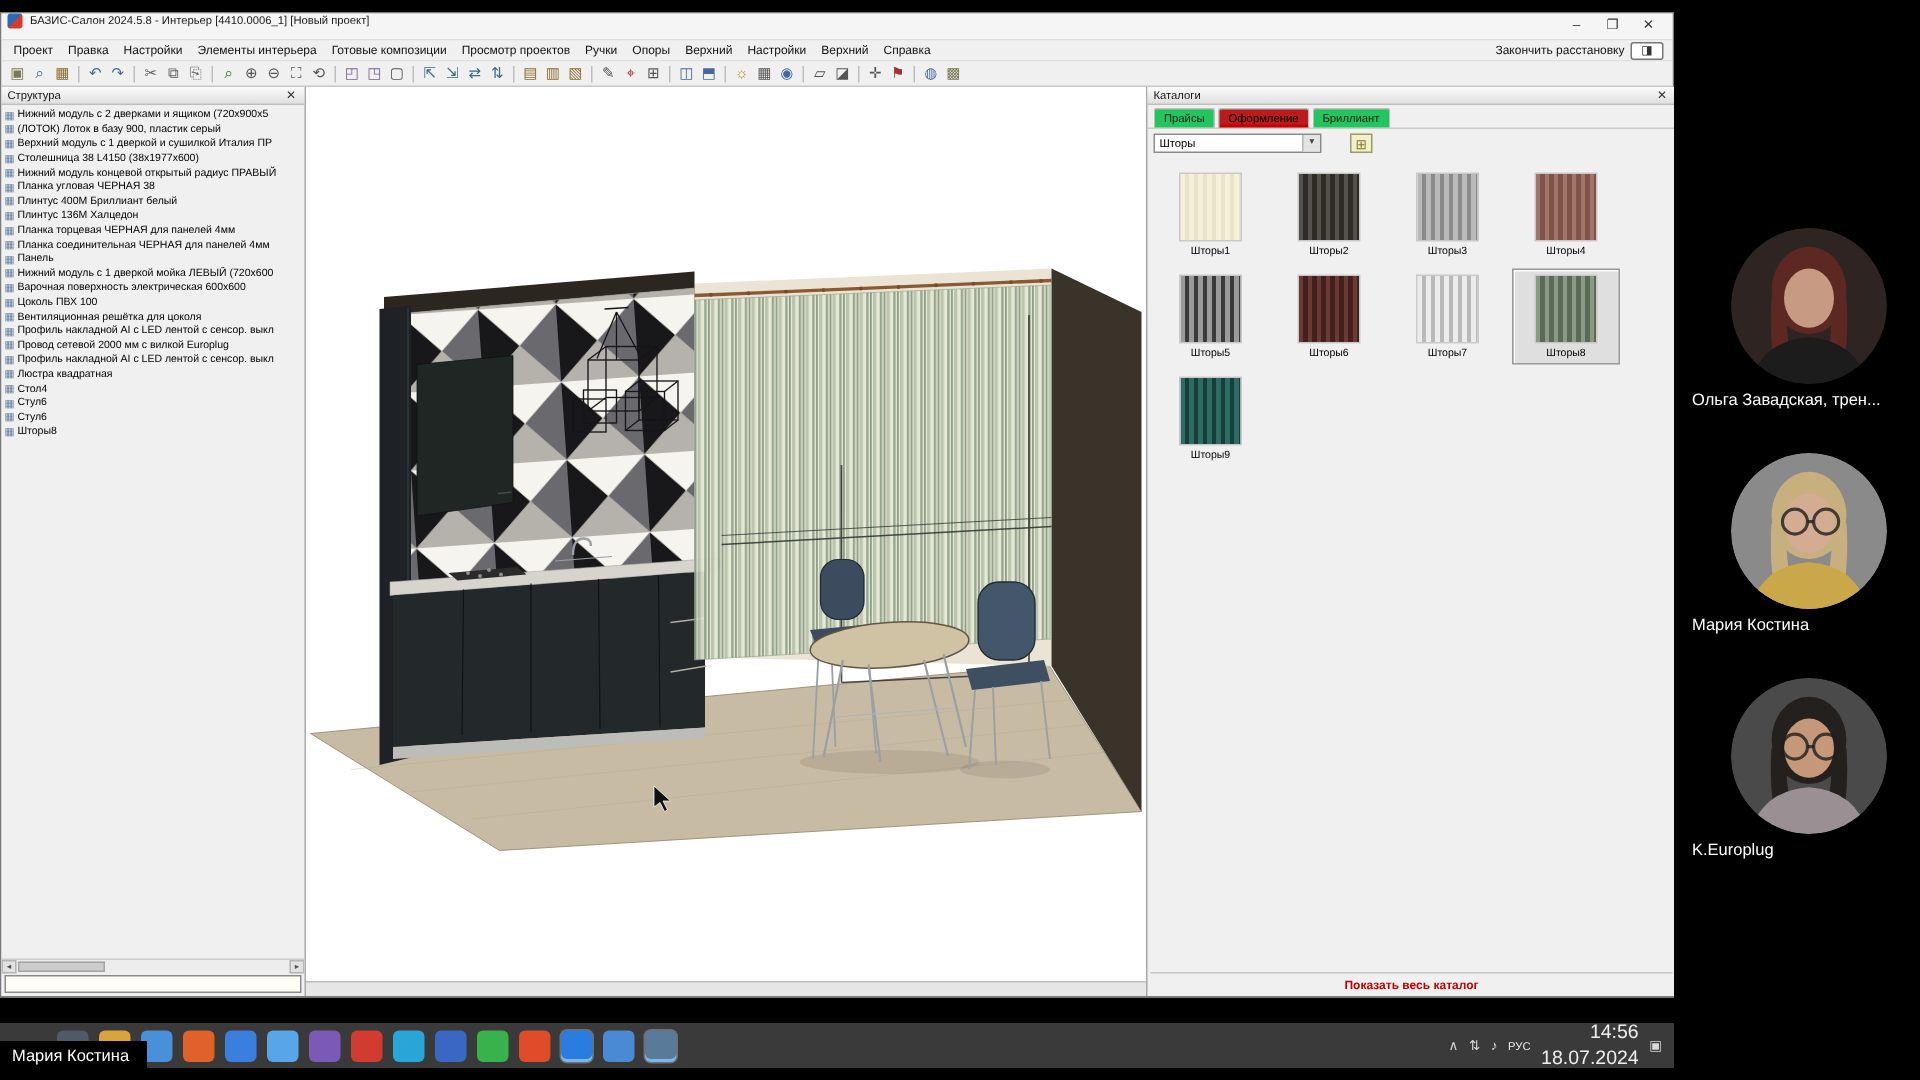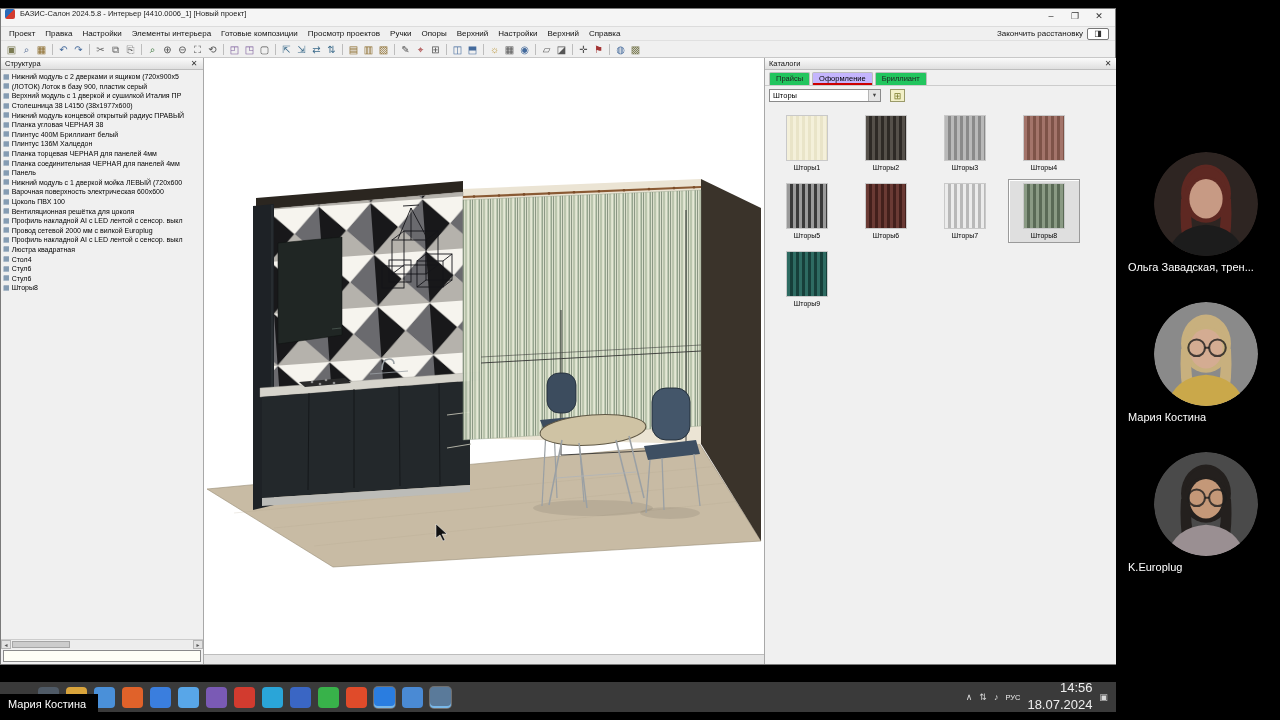--- a/index.html
+++ b/index.html
@@ -52,22 +52,22 @@
   .viewport { position:absolute; left:203px; top:49px; width:560px; height:598px; background:#fff; }
   .app-status { position:absolute; left:203px; width:560px; bottom:0; height:10px;
                 background:#e6e6e6; border-top:1px solid #bdbdbd; }
 
   
   .catalog { position:absolute; left:763px; top:49px; width:353px; bottom:0;
              background:#f0f0f0; border-left:1px solid #a8a8a8; }
   .cat-tabs { display:flex; gap:2px; padding:2px 4px 0 4px; font-size:7.5px; }
   .cat-tab { padding:1px 6px 2px 6px; border:1px solid #bdbdbd; border-bottom:none;
              background:#22c55e; color:#222; border-radius:2px 2px 0 0; }
-  .cat-tab.selected { background:#c4b5fd; color:#000; box-shadow:inset 0 -2px 0 #c00; }
-  .cat-dd-row { display:flex; align-items:center; gap:9px; padding:3px 4px; border-top:1px solid #ccc; }
+  .cat-tab.selected { background:#b91c1c; color:#000; box-shadow:inset 0 -2px 0 #c00; }
+  .cat-dd-row { display:flex; align-items:center; gap:19px; padding:3px 4px; border-top:1px solid #ccc; }
   .dropdown { width:112px; height:13px; background:#fff; border:1px solid #8a8a8a;
               display:flex; align-items:center; font-size:7.5px; padding-left:3px; color:#000; }
   .dd-arrow { margin-left:auto; width:12px; height:11px; background:#e4e4e4;
               border-left:1px solid #b5b5b5; font-size:5.5px; line-height:11px; text-align:center; color:#444; }
   .dd-btn { width:15px; height:13px; border:1px solid #9a9a6a; background:#f2f0c8;
             font-size:9px; line-height:12px; text-align:center; color:#7a7a2a; }
   .thumb-grid { display:grid; grid-template-columns:repeat(4,79px); padding:6px 6px; row-gap:4px; }
   .thumb { width:72px; display:flex; flex-direction:column; align-items:center;
            padding:3px 2px; border:1px solid transparent; }
   .thumb.selected { background:#dfdfdf; border:1px solid #9a9a9a;
@@ -489,20 +489,21 @@
         </div>
         <div class="thumb selected">
           <div class="thumb-img" style="background: repeating-linear-gradient(90deg, rgb(138, 154, 132) 0px, rgb(138, 154, 132) 3px, rgb(90, 106, 86) 3px, rgb(90, 106, 86) 6px);"></div>
           <div class="thumb-label">Шторы8</div>
         </div>
         <div class="thumb">
           <div class="thumb-img" style="background: repeating-linear-gradient(90deg, rgb(46, 107, 98) 0px, rgb(46, 107, 98) 3px, rgb(23, 63, 58) 3px, rgb(23, 63, 58) 6px);"></div>
           <div class="thumb-label">Шторы9</div>
         </div>
       </div>
+    <div class="cat-footer">Показать весь каталог</div>
   </div>
 </div>
 
 <div class="sidebar" id="sidebar">
     <div class="participant" style="top: 152px;">
       <div class="avatar">
         <svg viewBox="0 0 100 100">
           <defs>
             <clipPath id="clip0">
               <circle cx="50" cy="50" r="50"></circle>

